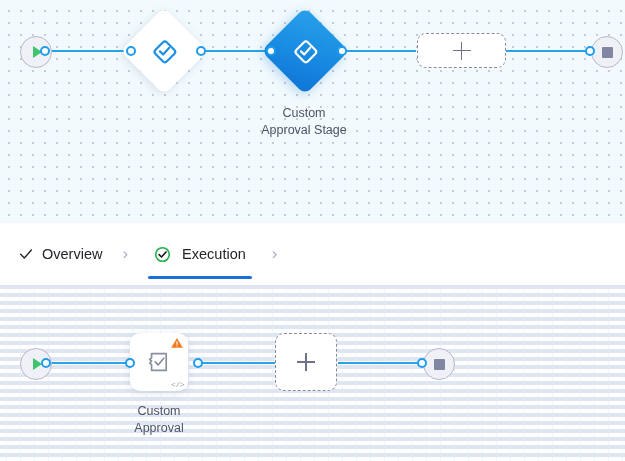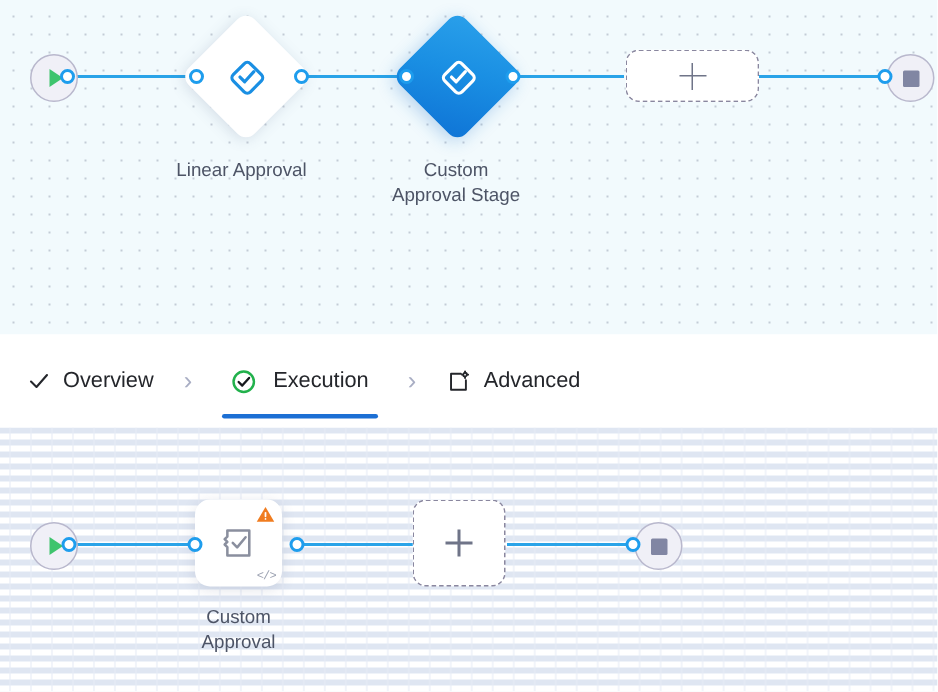--- a/index.html
+++ b/index.html
@@ -149,21 +149,20 @@
     <div class="diamond white" style="left:133px;top:20px;">
       <span class="glyph">
         <svg width="30" height="30" viewBox="0 0 24 24" fill="none" stroke="#1a8fe3" stroke-width="1.7" stroke-linecap="round" stroke-linejoin="round">
           <rect x="6.2" y="6.2" width="13" height="13" rx="2.4" transform="rotate(45 12.7 12.7)"></rect>
           <polyline points="8.8,12.3 11.3,14.8 16.2,9.4"></polyline>
         </svg>
       </span>
     </div>
     <div class="port" style="left:126px;top:46px;"></div>
     <div class="port" style="left:196px;top:46px;"></div>
-    <div class="nlabel" style="left:86px;top:105px;width:150px;">Linear Approval</div>
 
     <div class="diamond blue" style="left:274px;top:20px;">
       <span class="glyph">
         <svg width="30" height="30" viewBox="0 0 24 24" fill="none" stroke="#ffffff" stroke-width="1.7" stroke-linecap="round" stroke-linejoin="round">
           <rect x="6.2" y="6.2" width="13" height="13" rx="2.4" transform="rotate(45 12.7 12.7)"></rect>
           <polyline points="8.8,12.3 11.3,14.8 16.2,9.4"></polyline>
         </svg>
       </span>
     </div>
     <div class="port" style="left:266px;top:46px;"></div>
@@ -199,30 +198,20 @@
         <svg width="17" height="17" viewBox="0 0 24 24" fill="none">
           <circle cx="12" cy="12" r="9.6" stroke="#22b14c" stroke-width="2.3"></circle>
           <polyline points="7.2,12.2 10.6,15.6 17,8.4" stroke="#16181d" stroke-width="2.2" stroke-linecap="round" stroke-linejoin="round"></polyline>
         </svg>
       </span>
       <span>Execution</span>
     </div>
 
     <span class="tabsep">›</span>
 
-    <div class="tab">
-      <span class="ticon">
-        <svg width="17" height="17" viewBox="0 0 24 24" fill="none" stroke="#24262b" stroke-width="1.8" stroke-linecap="round" stroke-linejoin="round">
-          <path d="M14.5 4.5H5.2v15h14v-9"></path>
-          <circle cx="18.4" cy="5.3" r="1.7"></circle>
-          <path d="M18.4 2.2v1.0M18.4 7.4v1.0M15.5 5.3h1.0M20.3 5.3h1.0"></path>
-        </svg>
-      </span>
-      <span>Advanced</span>
-    </div>
   </div>
 
   <div class="canvas canvas-bottom">
     <div class="vgrid"></div>
 
     <div class="edge" style="left:44px;top:77px;width:84px;"></div>
     <div class="edge" style="left:196px;top:77px;width:80px;"></div>
     <div class="edge" style="left:338px;top:77px;width:82px;"></div>
 
     <div class="terminal" style="left:20px;top:63px;">

